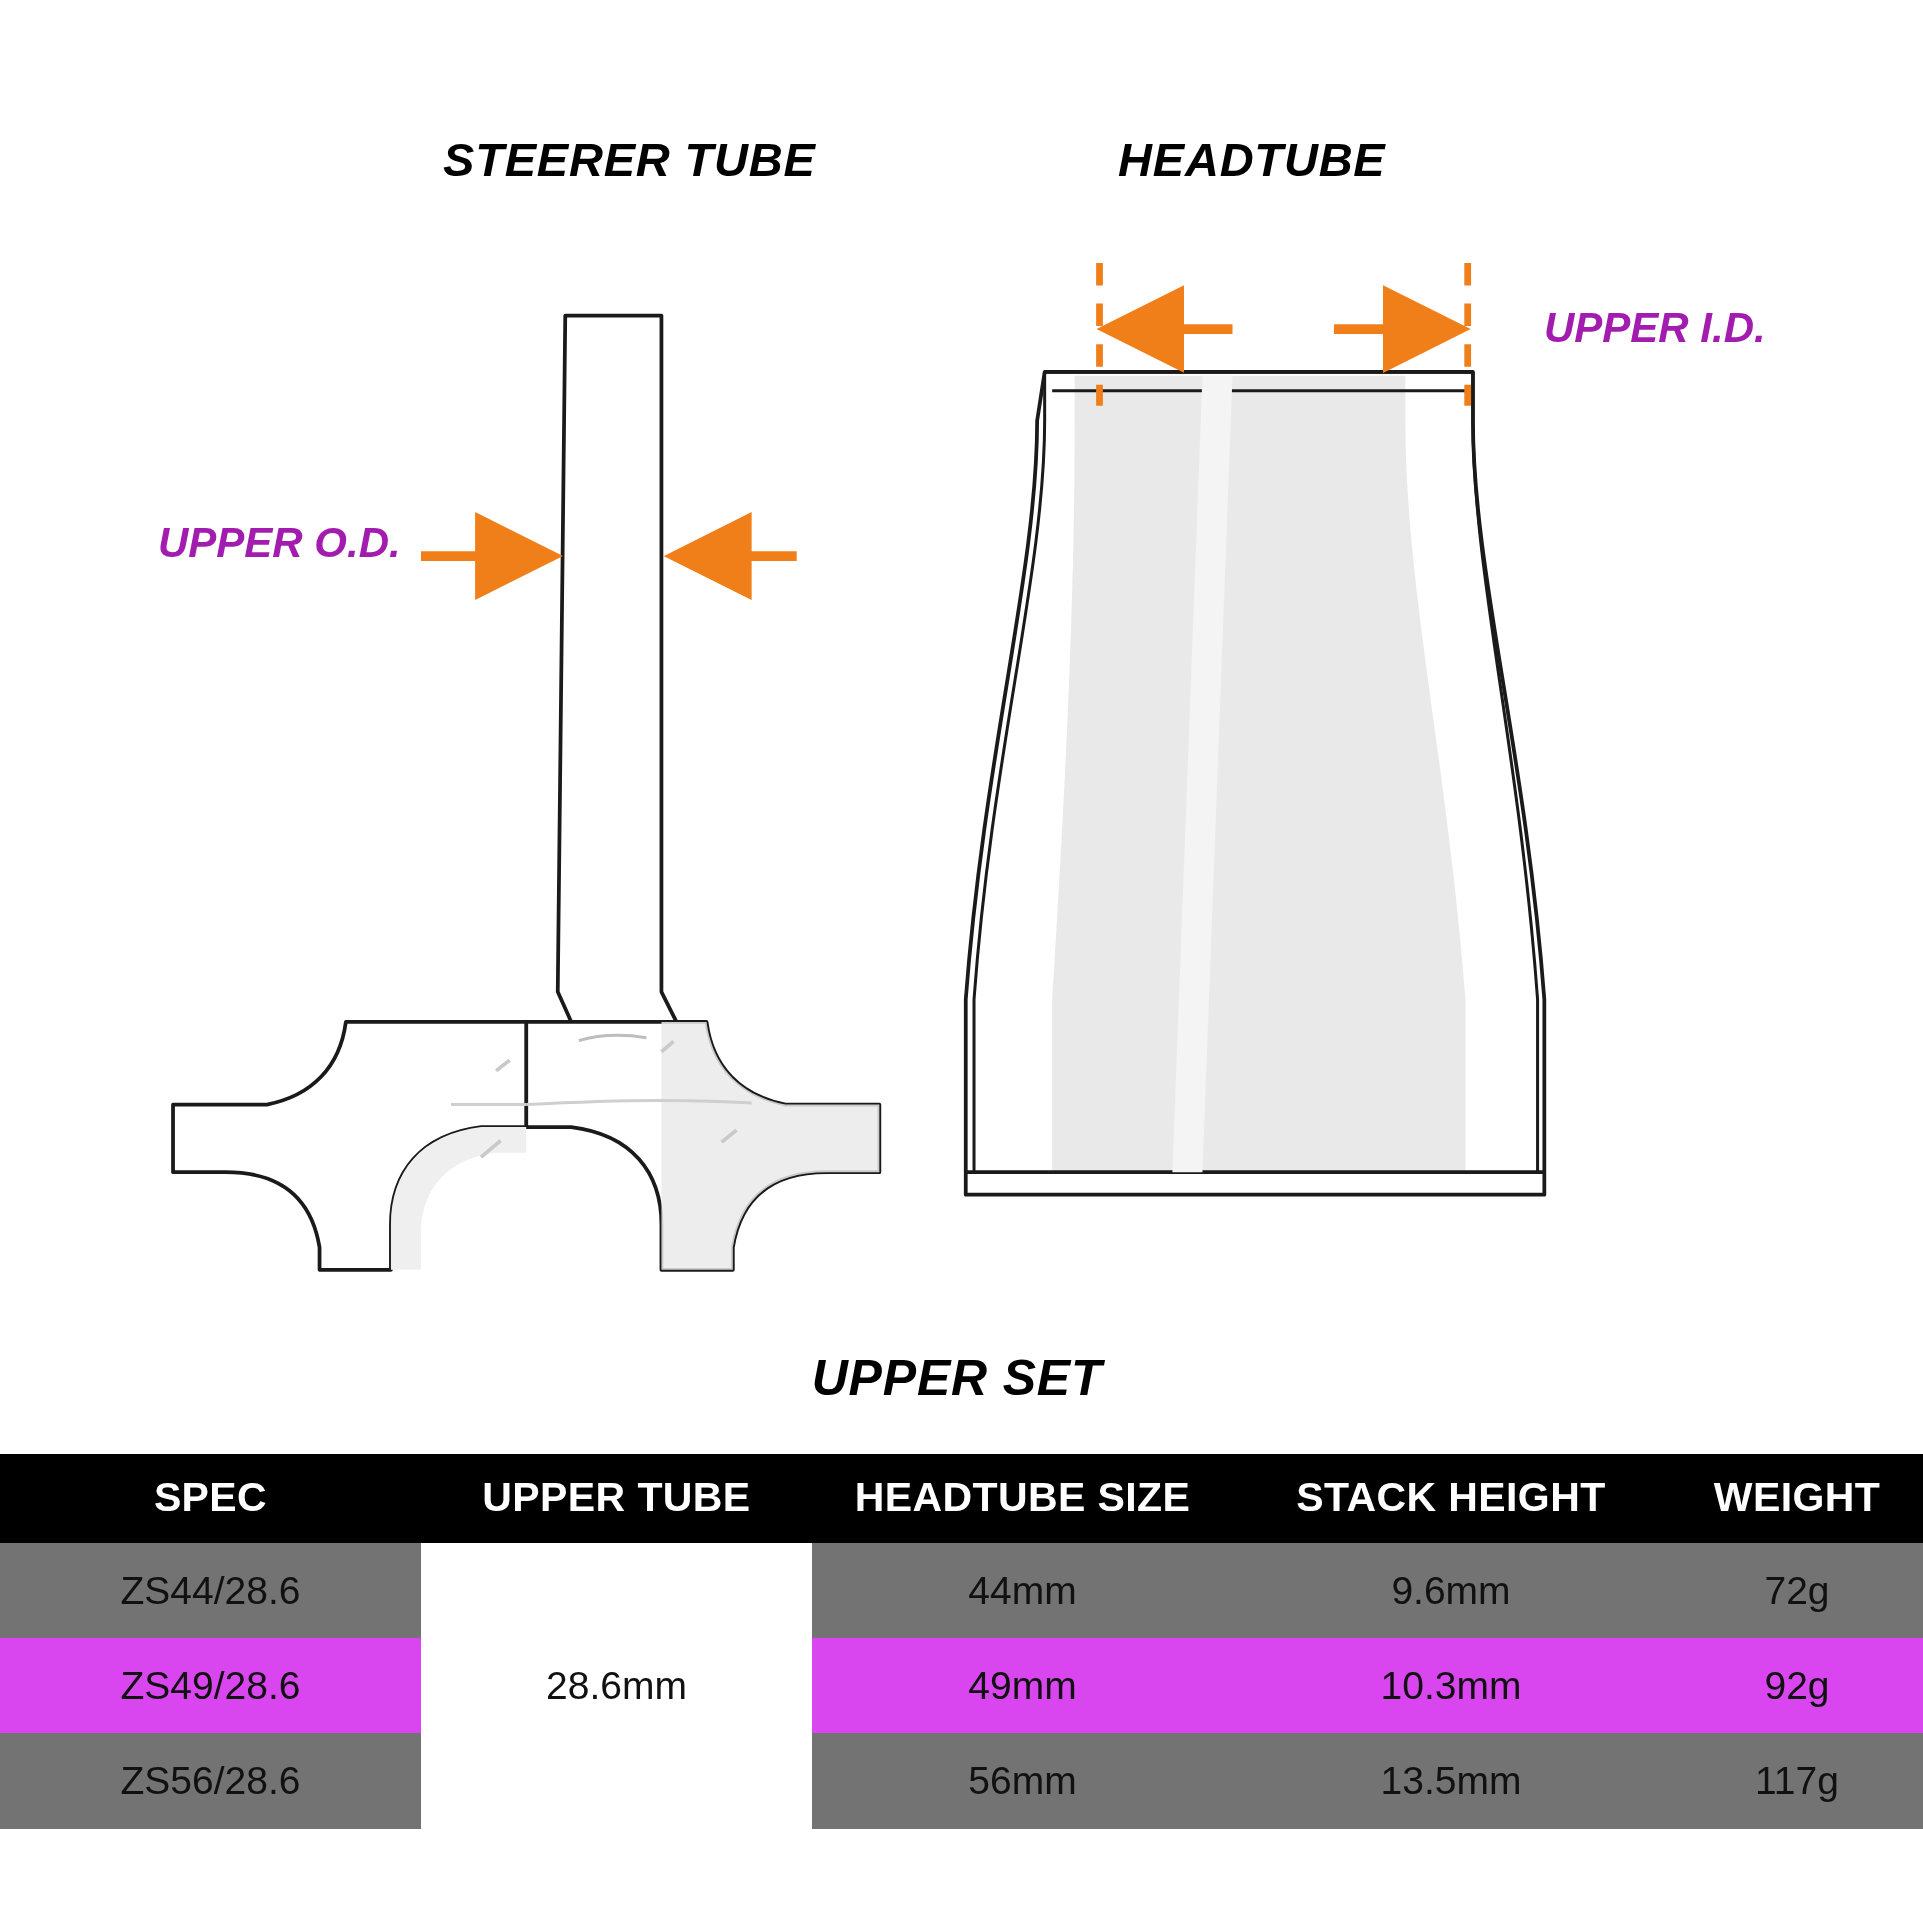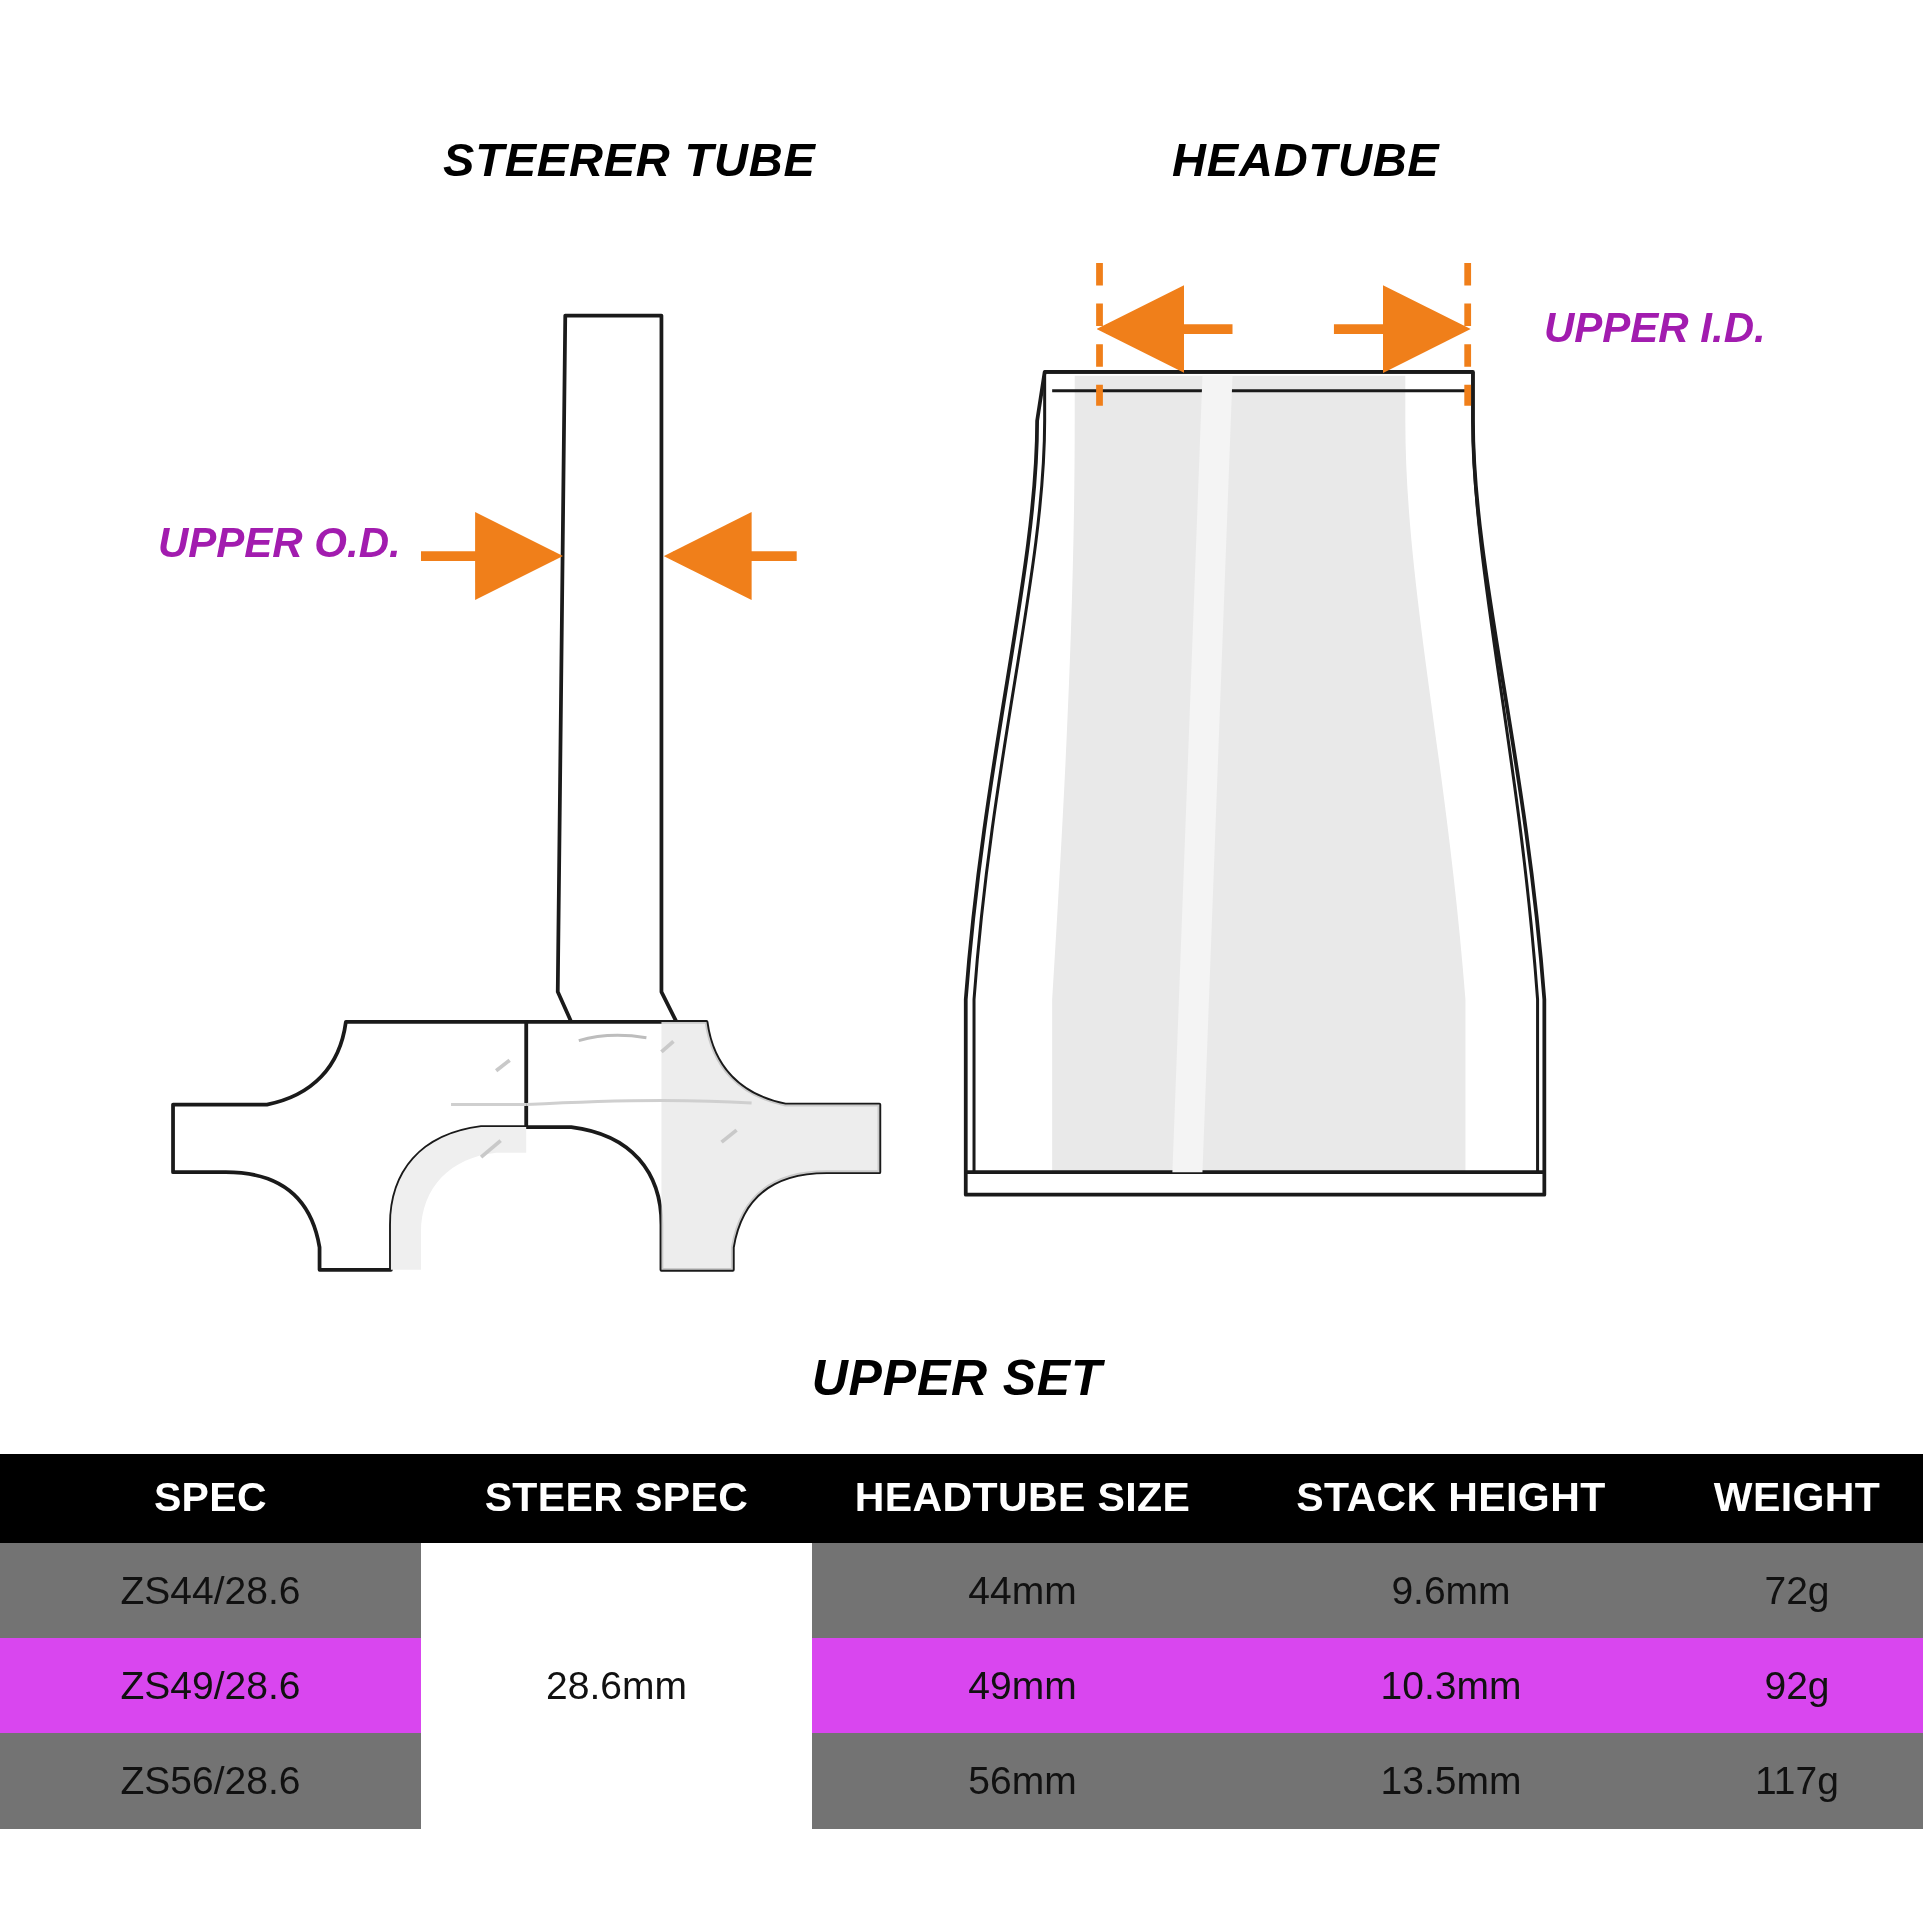--- a/index.html
+++ b/index.html
@@ -27,21 +27,21 @@
     position: absolute;
     font-style: italic;
     font-weight: bold;
     font-size: 47px;
     letter-spacing: 0.8px;
     color: #000;
     white-space: nowrap;
   }
 
   #title-steerer { left: 443px; top: 132px; }
-  #title-headtube { left: 1172px; top: 132px; }
+  #title-headtube { left: 1118px; top: 132px; }
 
   .callout {
     position: absolute;
     font-style: italic;
     font-weight: bold;
     font-size: 42px;
     color: #a21caf;
     white-space: nowrap;
   }
   #label-upper-od { left: 158px; top: 519px; }
@@ -198,21 +198,21 @@
   <colgroup>
     <col class="col-spec">
       <col class="col-steer">
       <col class="col-ht">
       <col class="col-stack">
       <col class="col-weight">
   </colgroup>
   <thead>
     <tr>
       <th>SPEC</th>
-      <th>STEER SPEC</th>
+      <th>UPPER TUBE</th>
       <th>HEADTUBE SIZE</th>
       <th>STACK HEIGHT</th>
       <th>WEIGHT</th>
     </tr>
   </thead>
   <tbody>
     <tr>
       <td>ZS44/28.6</td>
       <td class="rowspan-cell" rowspan="3">28.6mm</td>
       <td>44mm</td>

